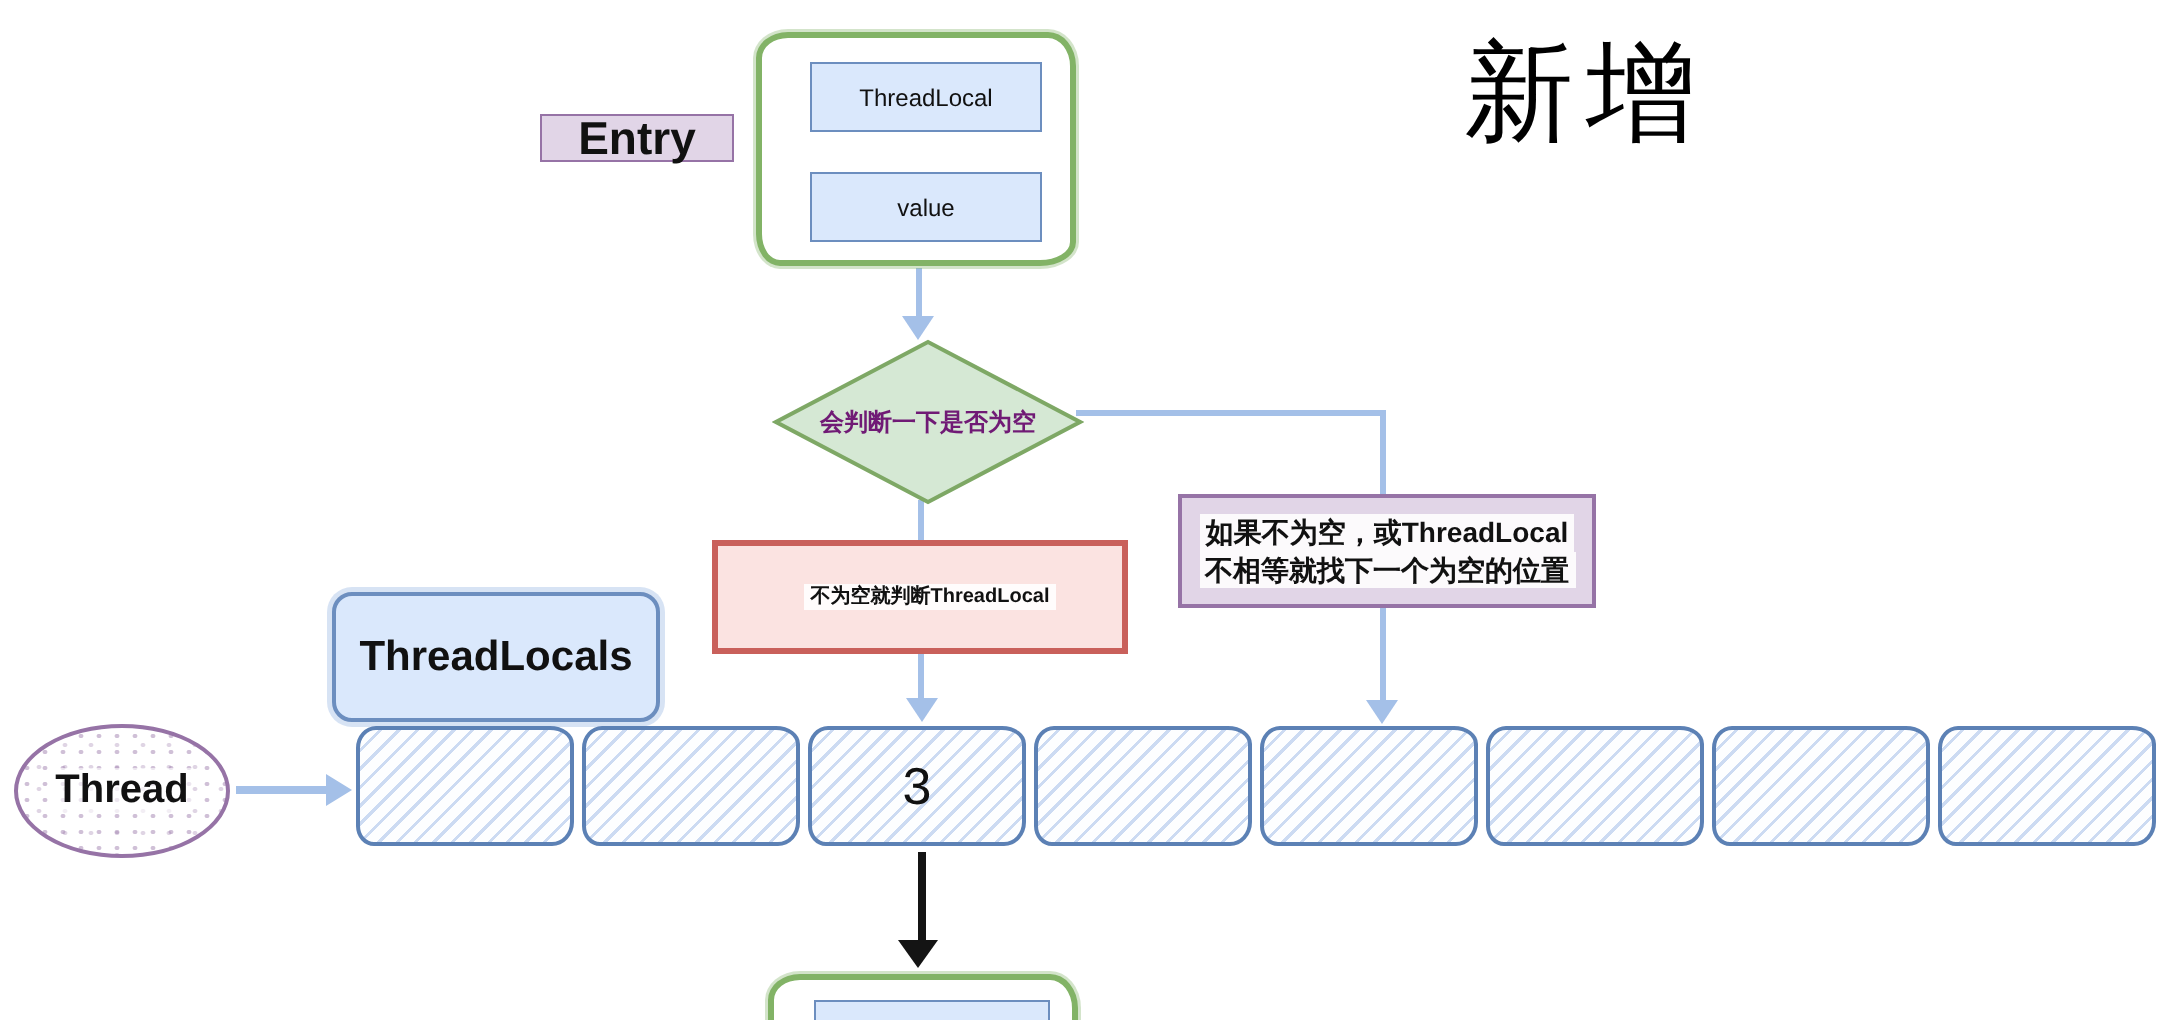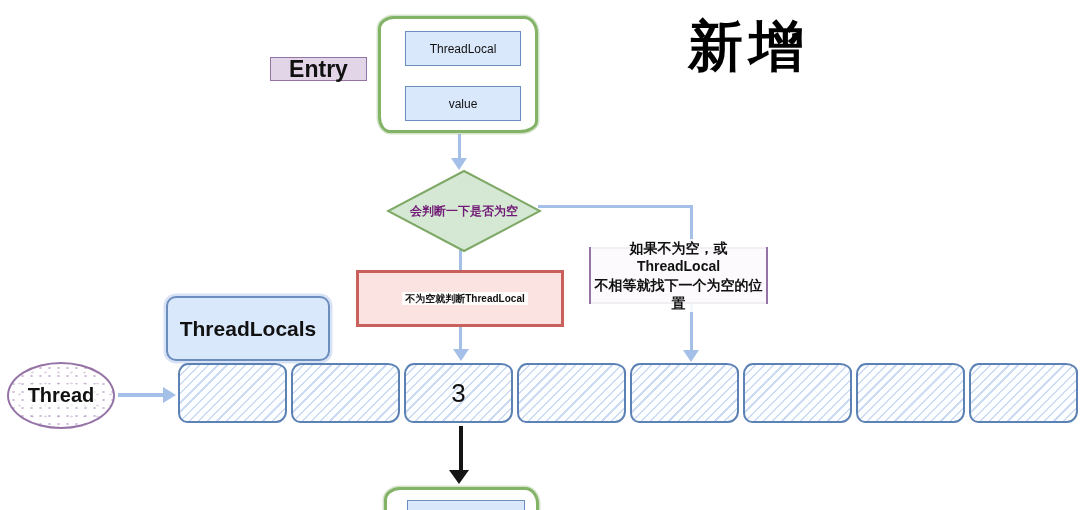--- a/index.html
+++ b/index.html
@@ -16,22 +16,22 @@
     border-top:12px solid var(--arrow,#a4c0e8);}
   .head-right{position:absolute;width:0;height:0;z-index:1;
     border-top:8px solid transparent;border-bottom:8px solid transparent;
     border-left:13px solid var(--arrow,#a4c0e8);}
   .black-line{position:absolute;width:4px;background:#141414;z-index:1;}
   .black-head{position:absolute;width:0;height:0;z-index:1;
     border-left:10px solid transparent;border-right:10px solid transparent;
     border-top:14px solid #141414;}
   
   .title{
-    position:absolute;left:688px;top:10px;width:210px;
-    font-size:55px;font-weight:bold;letter-spacing:6px;color:#000;z-index:2;
+    position:absolute;left:688px;top:10px;width:210px;text-align:center;
+    font-size:55px;font-weight:normal;letter-spacing:6px;color:#000;z-index:2;
   }
   
   .entry-label{
     position:absolute;left:270px;top:57px;width:97px;height:24px;
     background:var(--purple-fill,#e1d5e7);border:1.5px solid var(--purple-border,#9673a6);
     display:flex;align-items:center;justify-content:center;
     font-size:23px;font-weight:bold;z-index:2;box-sizing:border-box;
   }
   
   .green-box{
@@ -60,21 +60,21 @@
     position:absolute;box-sizing:border-box;z-index:2;text-align:center;
     display:flex;flex-direction:column;align-items:center;justify-content:center;
     font-weight:bold;line-height:1.32;
   }
   .note span{background:rgba(255,255,255,.88);padding:0 3px;display:inline-block;}
   .note-red{
     left:356px;top:270px;width:208px;height:57px;font-size:10px;
     background:var(--red-fill,#fbe3e1);border:3px solid var(--red-border,#c9605b);padding-left:10px;
   }
   .note-purple{
-    left:589px;top:247px;width:179px;height:57px;font-size:14px;
+    left:589px;top:247px;width:209px;height:57px;font-size:14px;
     background:var(--purple-fill,#e1d5e7);border:2px solid var(--purple-border,#9673a6);
   }
   
   .threadlocals{
     position:absolute;left:166px;top:296px;width:164px;height:65px;box-sizing:border-box;
     background:var(--blue-fill,#dae8fc);border:2px solid var(--blue-border,#6c8ebf);
     border-radius:10px;box-shadow:0 0 0 2.5px rgba(182,204,235,.55);
     display:flex;align-items:center;justify-content:center;
     font-size:21px;font-weight:bold;z-index:2;
   }

